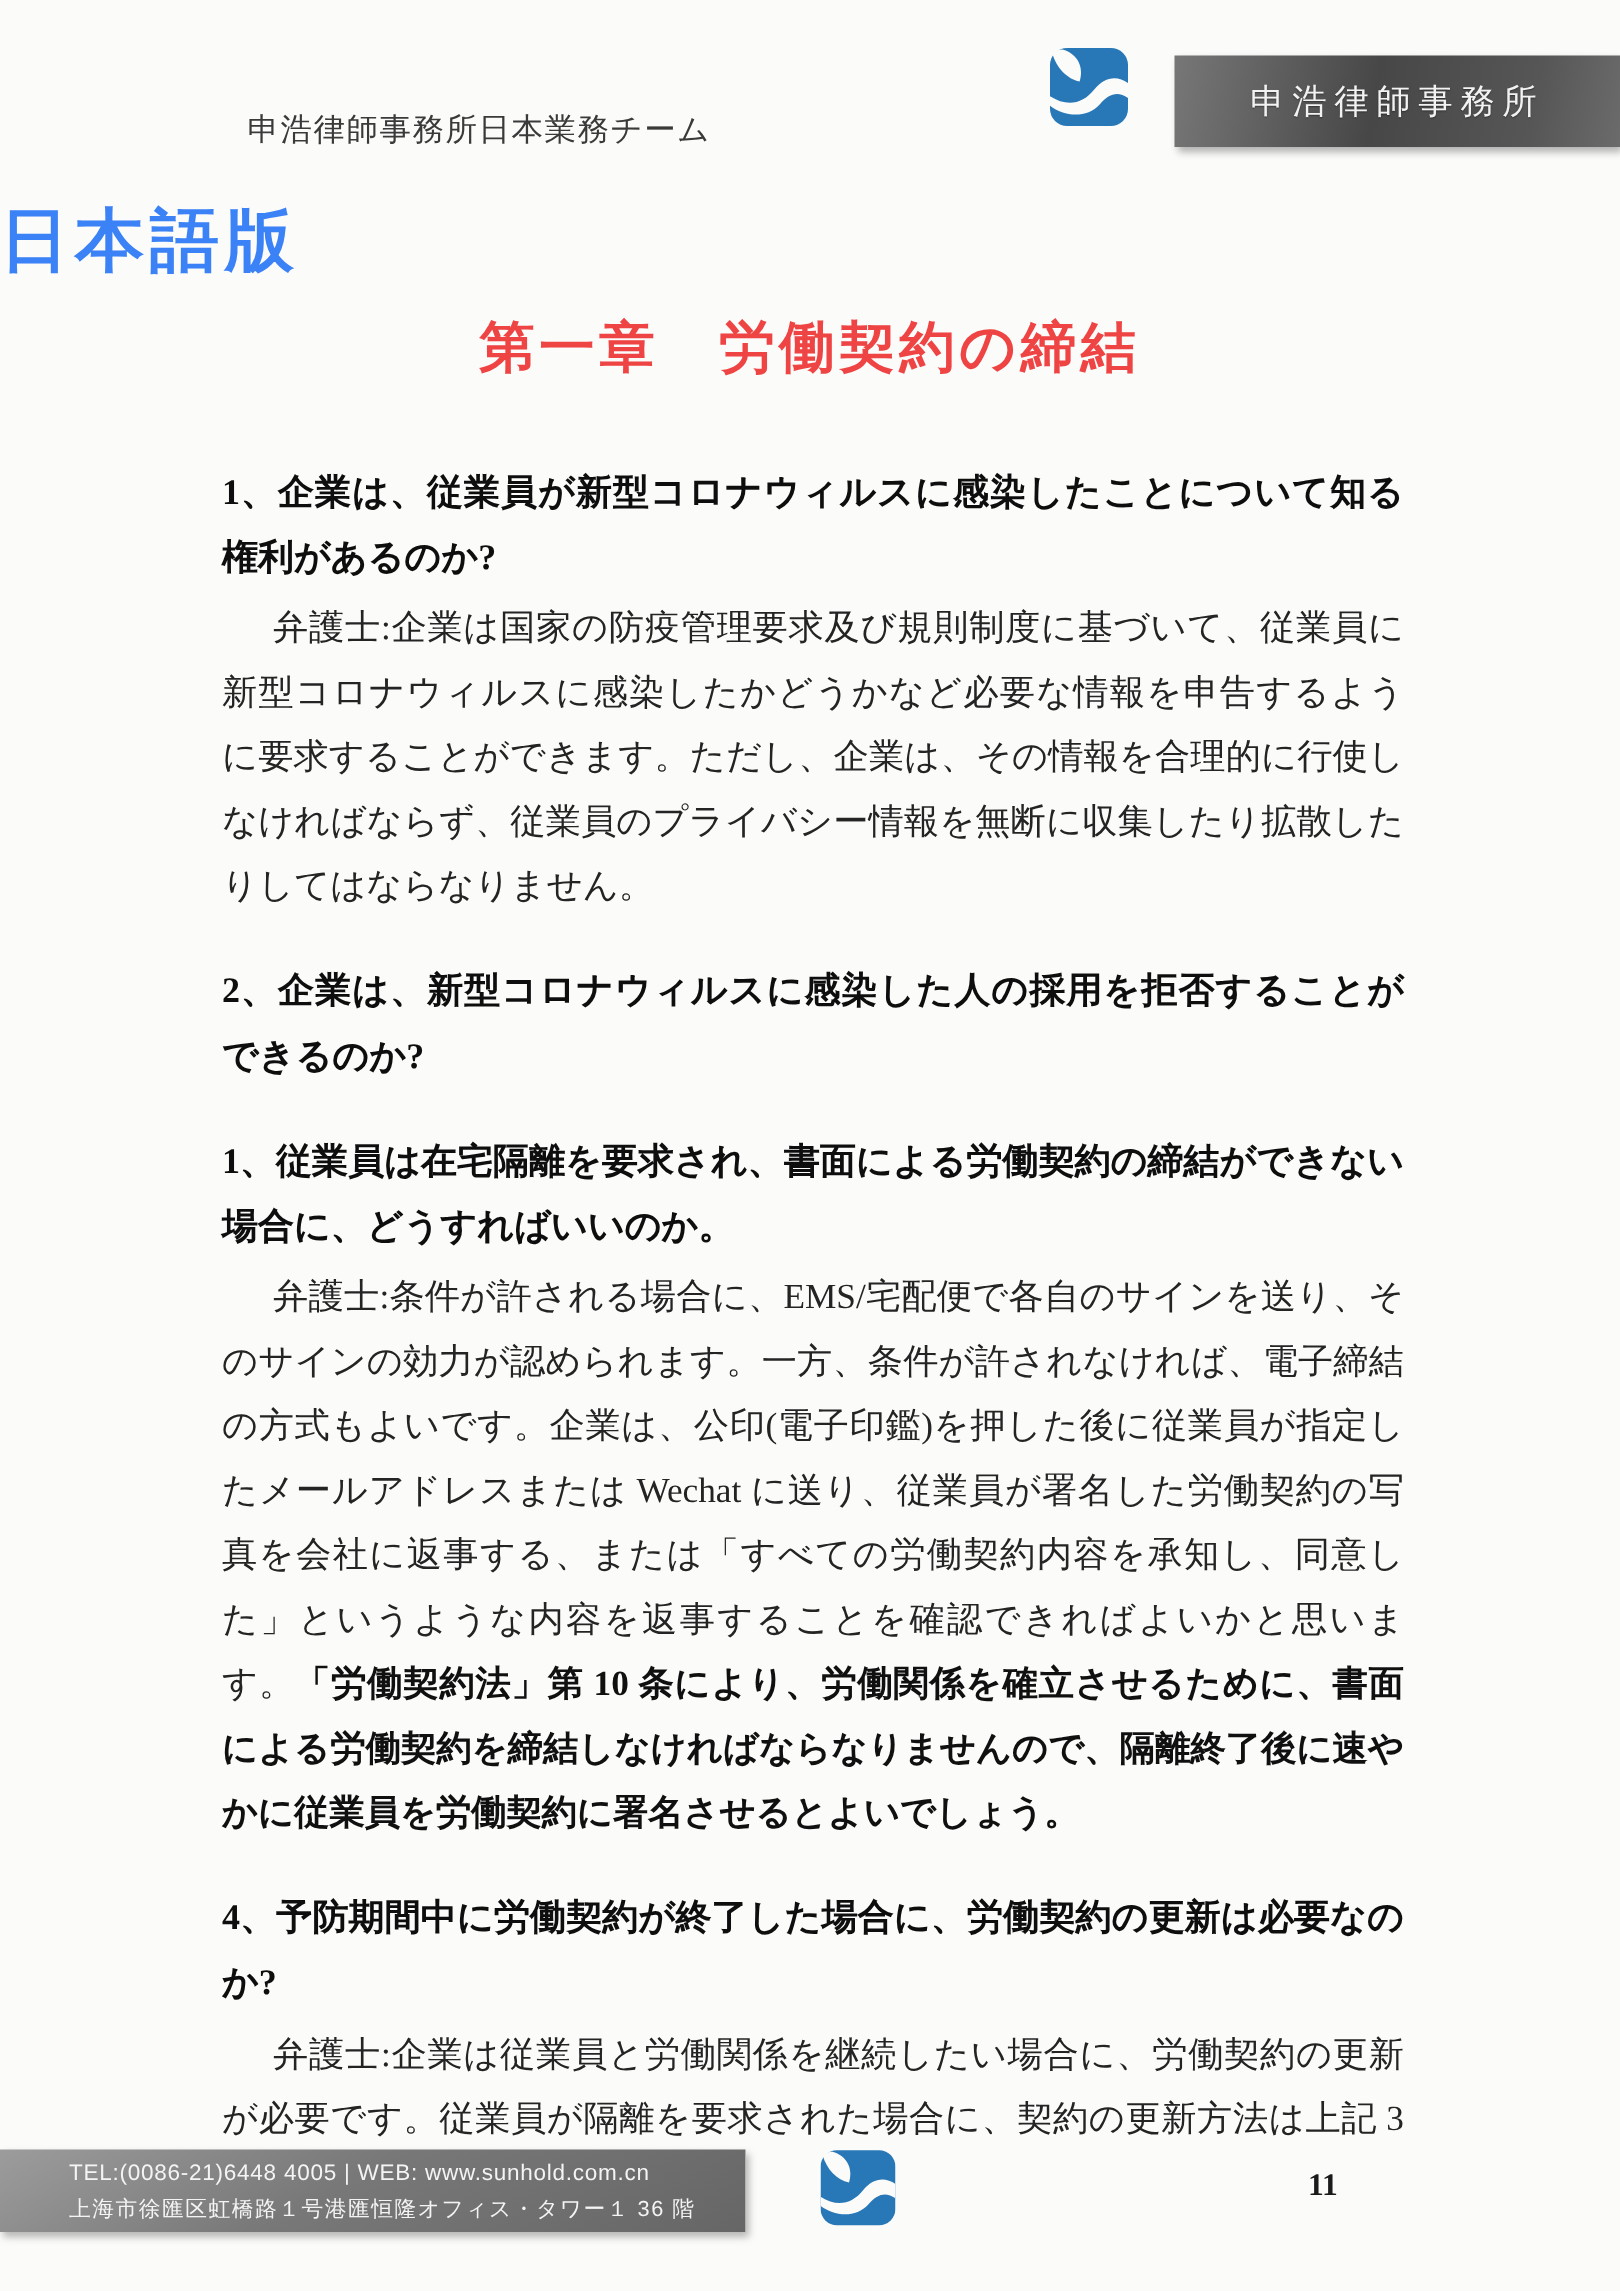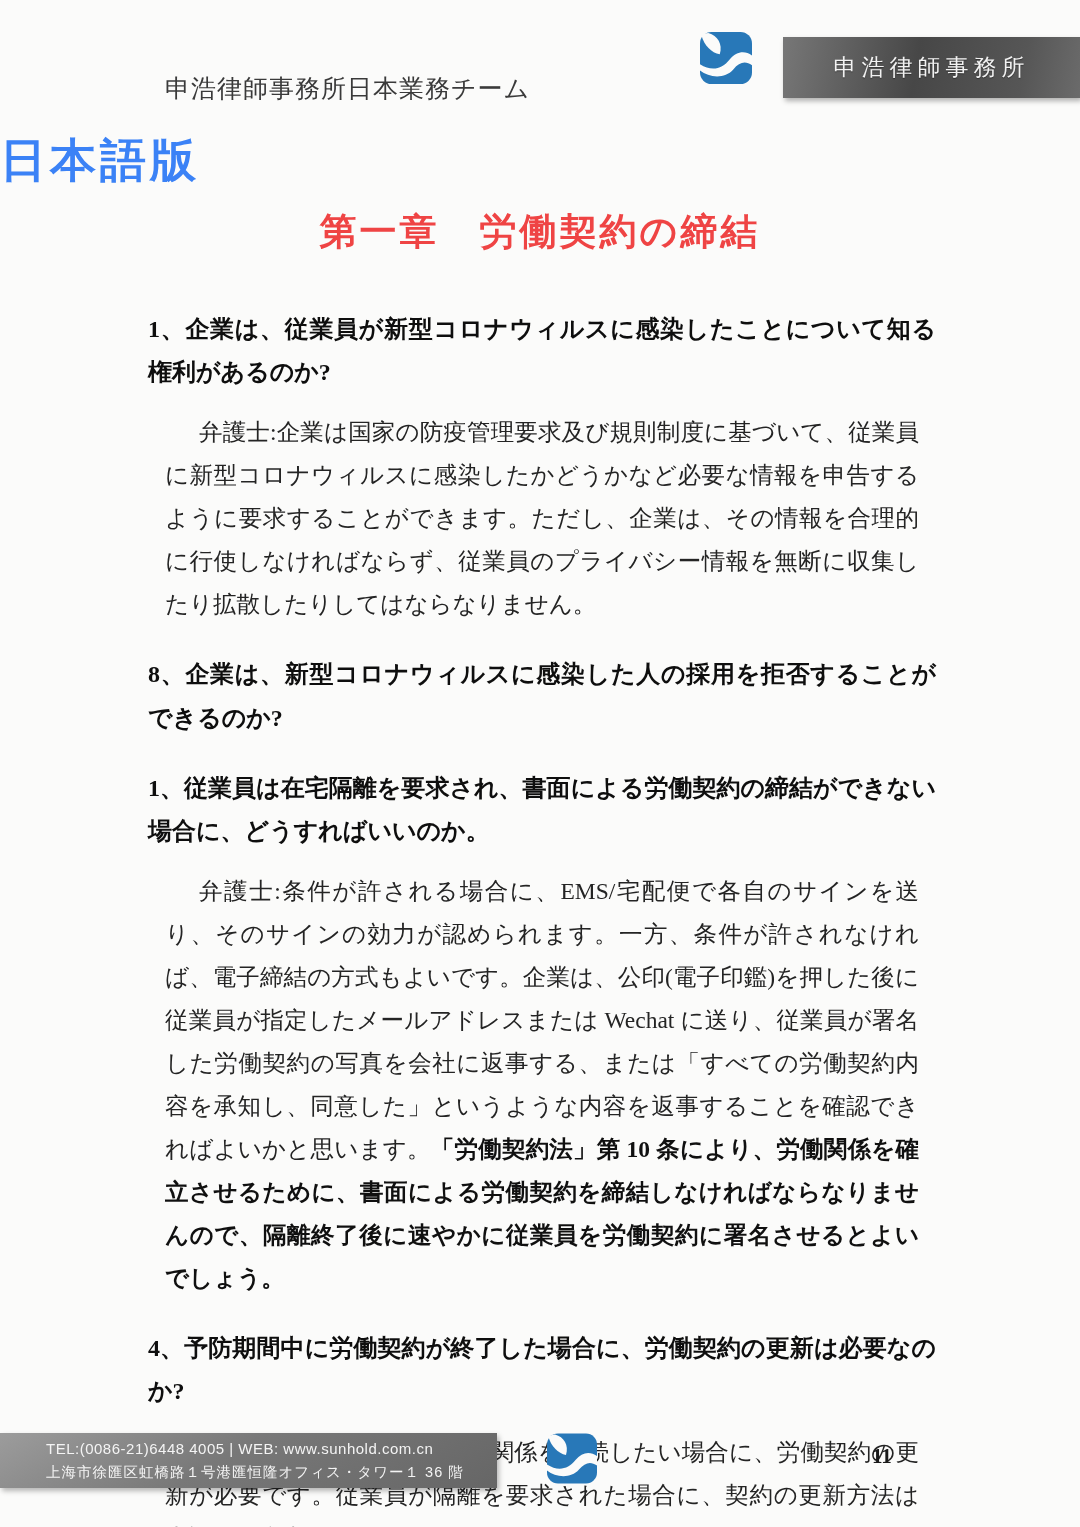--- a/index.html
+++ b/index.html
@@ -11,21 +11,21 @@
     overflow: hidden;
     font-family: "Liberation Serif", "DejaVu Serif", serif;
     color: #1e1e1e;
   }
 
   
   .team-label {
     position: absolute;
     left: 165px;
     top: 72px;
-    font-size: 25px;
+    font-size: 21px;
     letter-spacing: 1px;
     color: #3a3a3a;
   }
   .logo-top {
     position: absolute;
     left: 700px;
     top: 30px;
     width: 52px;
     height: 56px;
   }
@@ -94,21 +94,21 @@
     text-align: justify;
     margin: 27px 0 4px 0;
   }
   .answer {
     font-size: 23.5px;
     font-weight: 400;
     line-height: 1.83;
     color: #242424;
     text-align: justify;
     text-indent: 1.45em;
-    margin: 17px;
+    margin: 0;
   }
   .answer .bold-part { font-weight: 700; color: #101010; }
 
   
   .footer-bar {
     position: absolute;
     left: 0;
     top: 1433px;
     width: 497px;
     height: 55px;
@@ -148,21 +148,21 @@
   </div>
 
   <div class="doc-title">日本語版</div>
   <div class="chapter-title">第一章　労働契約の締結</div>
 
   <div class="content">
 
     <div class="question">1、企業は、従業員が新型コロナウィルスに感染したことについて知る権利があるのか?</div>
     <p class="answer">弁護士:企業は国家の防疫管理要求及び規則制度に基づいて、従業員に新型コロナウィルスに感染したかどうかなど必要な情報を申告するように要求することができます。ただし、企業は、その情報を合理的に行使しなければならず、従業員のプライバシー情報を無断に収集したり拡散したりしてはならなりません。</p>
 
-    <div class="question">8、企業は、新型コロナウィルスに感染した人の採用を拒否することができるのか?</div>
+    <div class="question">2、企業は、新型コロナウィルスに感染した人の採用を拒否することができるのか?</div>
 
     <div class="question">1、従業員は在宅隔離を要求され、書面による労働契約の締結ができない場合に、どうすればいいのか。</div>
     <p class="answer"><span>弁護士:条件が許される場合に、EMS/宅配便で各自のサインを送り、そのサインの効力が認められます。一方、条件が許されなければ、電子締結の方式もよいです。企業は、公印(電子印鑑)を押した後に従業員が指定したメールアドレスまたは Wechat に送り、従業員が署名した労働契約の写真を会社に返事する、または「すべての労働契約内容を承知し、同意した」というような内容を返事することを確認できればよいかと思います。</span><span class="bold-part">「労働契約法」第 10 条により、労働関係を確立させるために、書面による労働契約を締結しなければならなりませんので、隔離終了後に速やかに従業員を労働契約に署名させるとよいでしょう。</span></p>
 
     <div class="question">4、予防期間中に労働契約が終了した場合に、労働契約の更新は必要なのか?</div>
     <p class="answer">弁護士:企業は従業員と労働関係を継続したい場合に、労働契約の更新が必要です。従業員が隔離を要求された場合に、契約の更新方法は上記 3 を参考にしてください。</p>
 
   </div>
 
   <div class="footer-bar">

